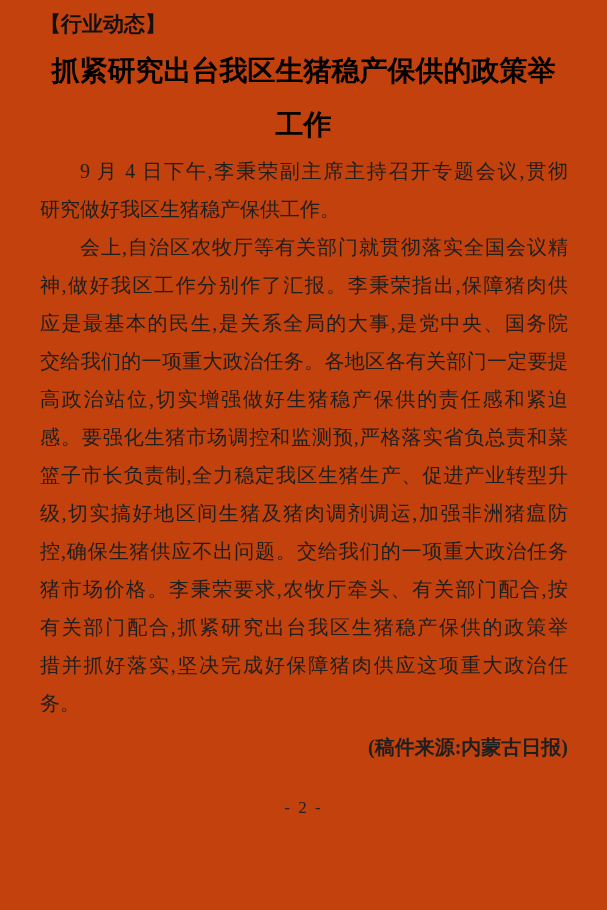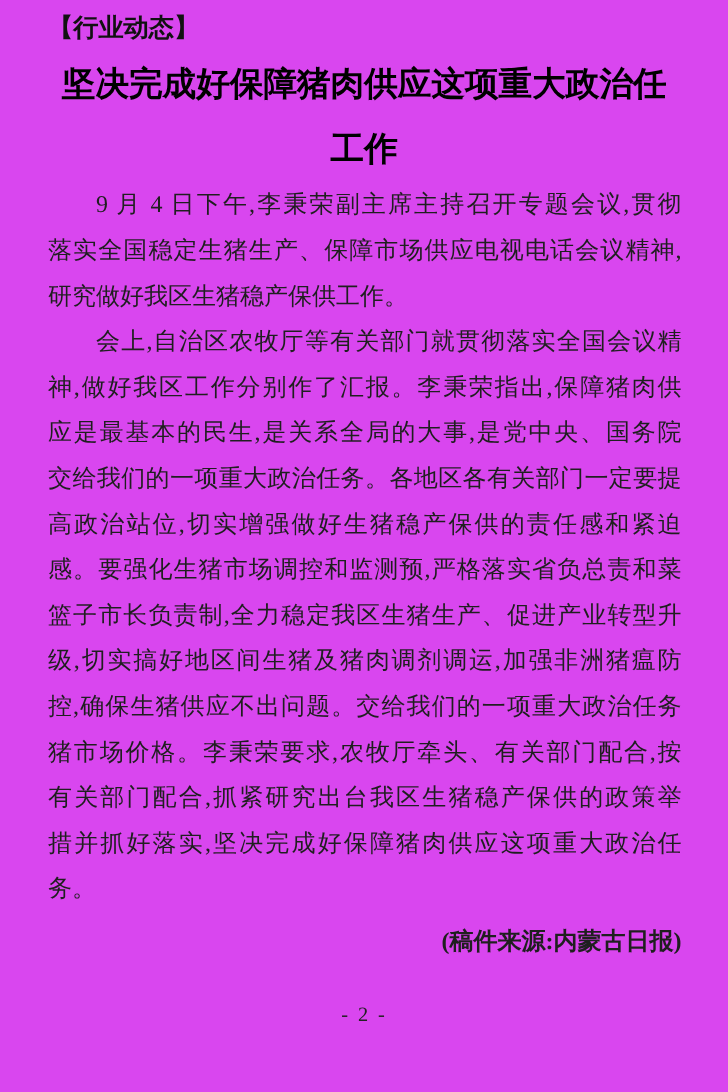--- a/index.html
+++ b/index.html
@@ -1,20 +1,20 @@
 <!DOCTYPE html>
 <html><head>
 <meta charset="utf-8">
 <style>
   html, body { margin: 0; padding: 0; background: #ffffff; }
   .page {
     position: relative;
     width: 607px;
     height: 910px;
-    background: #d946ef;
+    background: #c2410c;
     overflow: hidden;
     box-sizing: border-box;
     font-family: "Liberation Serif", "DejaVu Serif", serif;
     color: #1f1f1f;
   }
   .section-tag {
     padding: 11px 0 0 40px;
     font-family: "Liberation Sans", "DejaVu Sans", sans-serif;
     font-weight: bold;
     font-size: 21px;
@@ -62,27 +62,26 @@
   }
 </style>
 </head>
 <body>
 
 <div class="page">
 
   <div class="section-tag">【行业动态】</div>
 
   <h1 class="doc-title">
-    <span class="title-line">坚决完成好保障猪肉供应这项重大政治任</span>
+    <span class="title-line">抓紧研究出台我区生猪稳产保供的政策举</span>
     <span class="title-line">工作</span>
   </h1>
 
   <div class="doc-body">
     <div class="body-line indent">9 月 4 日下午,李秉荣副主席主持召开专题会议,贯彻</div>
-    <div class="body-line">落实全国稳定生猪生产、保障市场供应电视电话会议精神,</div>
     <div class="body-line para-end">研究做好我区生猪稳产保供工作。</div>
 
     <div class="body-line indent">会上,自治区农牧厅等有关部门就贯彻落实全国会议精</div>
     <div class="body-line">神,做好我区工作分别作了汇报。李秉荣指出,保障猪肉供</div>
     <div class="body-line">应是最基本的民生,是关系全局的大事,是党中央、国务院</div>
     <div class="body-line">交给我们的一项重大政治任务。各地区各有关部门一定要提</div>
     <div class="body-line">高政治站位,切实增强做好生猪稳产保供的责任感和紧迫</div>
     <div class="body-line">感。要强化生猪市场调控和监测预,严格落实省负总责和菜</div>
     <div class="body-line">篮子市长负责制,全力稳定我区生猪生产、促进产业转型升</div>
     <div class="body-line">级,切实搞好地区间生猪及猪肉调剂调运,加强非洲猪瘟防</div>

